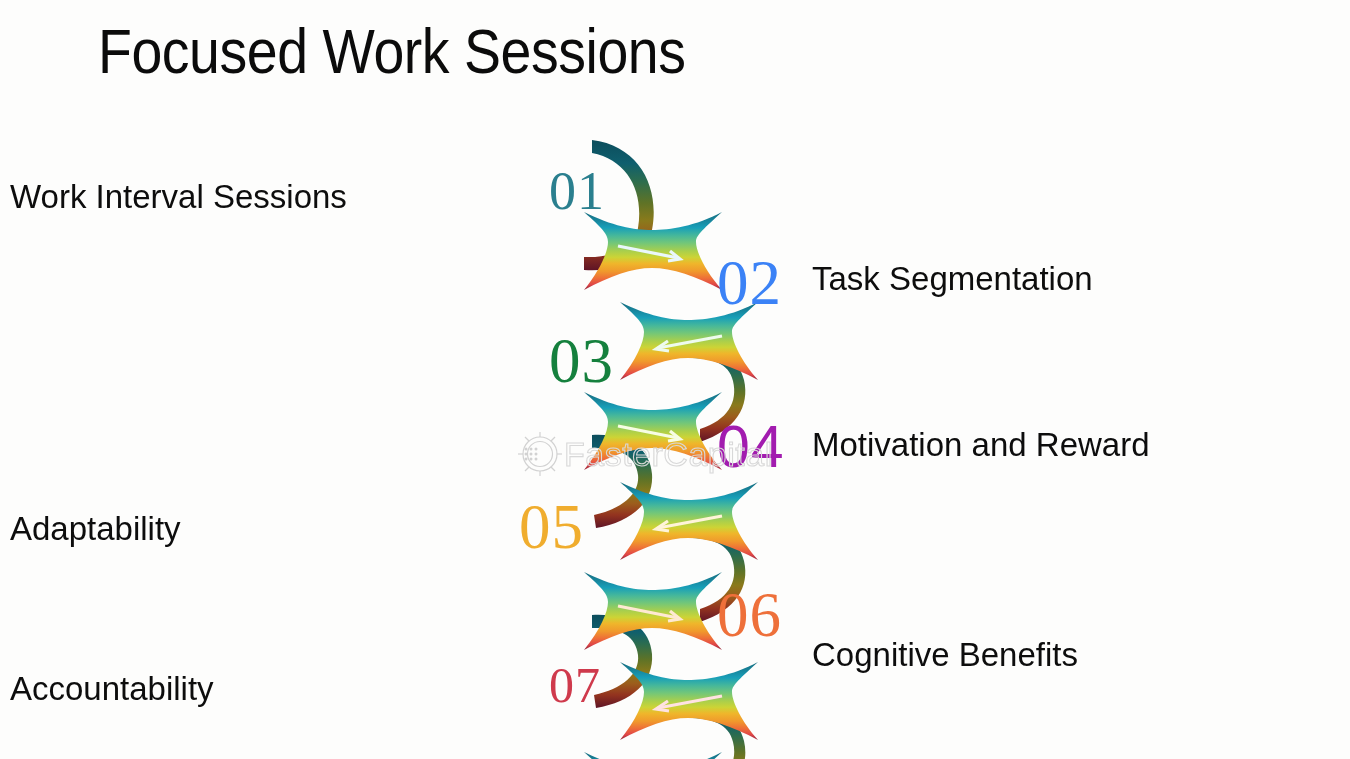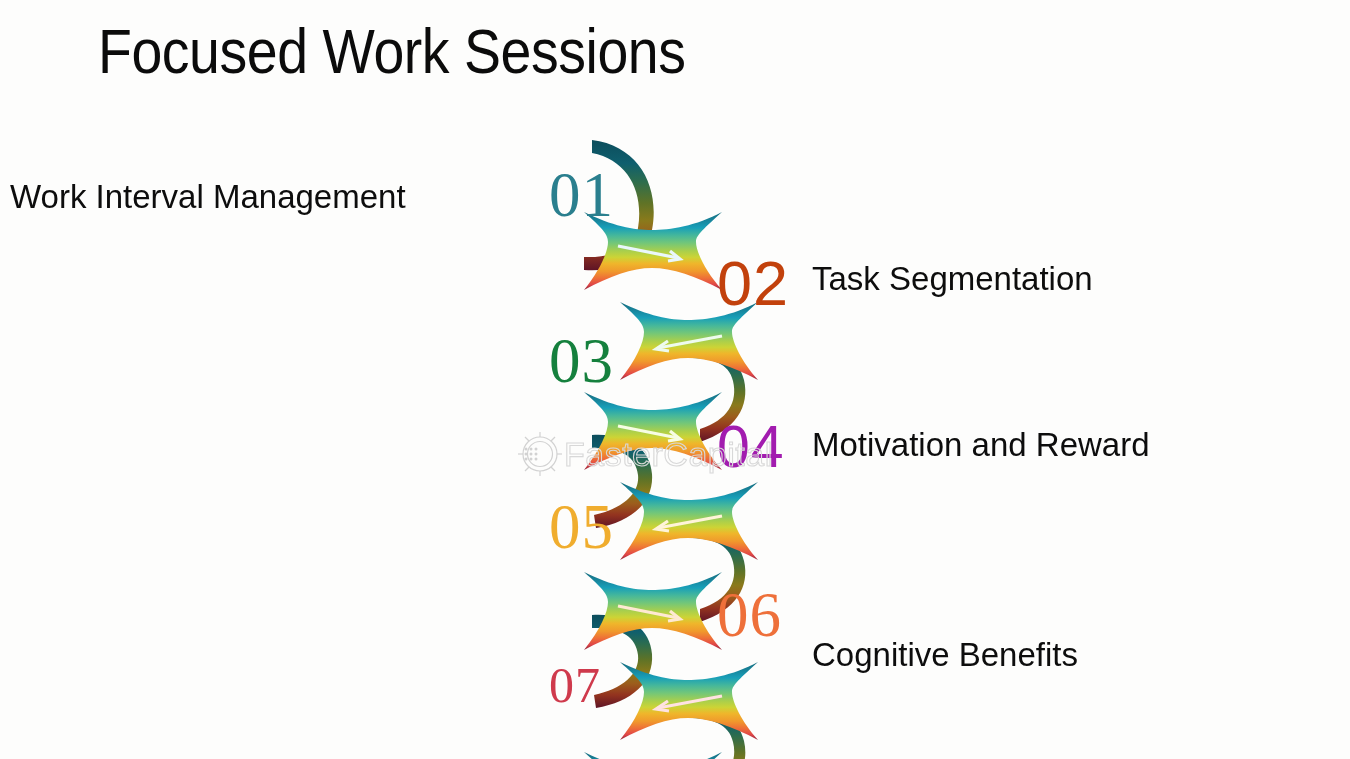--- a/index.html
+++ b/index.html
@@ -55,21 +55,23 @@
     pointer-events:none;
   }
 </style>
 </head>
 <body>
 
 <div id="stage">
 
   <div id="title">Focused Work Sessions</div>
 
-  <div class="label left" style="left:10px;top:180px;">Work Interval Management</div>
+  <div class="label left" style="left:10px;top:180px;">Work Interval Sessions</div>
+  <div class="label left" style="left:10px;top:512px;">Adaptability</div>
+  <div class="label left" style="left:10px;top:672px;">Accountability</div>
 
   <div class="label right" style="left:812px;top:428px;">Motivation and Reward</div>
   <div class="label right" style="left:812px;top:262px;">Task Segmentation</div>
   <div class="label right" style="left:812px;top:592px;margin-top:46px;">Cognitive Benefits</div>
 
   <svg id="graphic" viewBox="0 0 340 640">
     <defs>
 
       <linearGradient id="gMain" x1="0" y1="0" x2="0" y2="1">
         <stop offset="0.00" stop-color="#176d7f"></stop>
@@ -217,29 +219,29 @@
                C 196 662 206 682 222 700
                C 196 686 172 678 152 678
                C 132 678 110 686 84 700
                C 100 680 108 662 108 652
                C 108 644 102 638 84 622
                C 112 636 134 640 152 640 Z" fill="url(#gMain)"></path>
     </g>
 
   </svg>
 
-  <div style="position:absolute;left:549px;top:164px;font-family:'Liberation Serif',serif;font-size:63px;color:#2a7f8e;line-height:1;letter-spacing:1px;">01</div>
-
-  <div style="position:absolute;left:717px;top:252px;font-family:Liberation Sans, sans-serif;font-size:63px;color:#c2410c;line-height:1;letter-spacing:1px;">02</div>
+  <div style="position:absolute;left:549px;top:164px;font-family:'Liberation Serif',serif;font-size:54px;color:#2a7f8e;line-height:1;letter-spacing:1px;">01</div>
+
+  <div style="position:absolute;left:717px;top:252px;font-family:Liberation Serif, serif;font-size:63px;color:#3b82f6;line-height:1;letter-spacing:1px;">02</div>
 
   <div style="position:absolute;left:549px;top:330px;font-family:'Liberation Serif',serif;font-size:63px;color:#15803d;line-height:1;letter-spacing:1px;">03</div>
 
   <div style="position:absolute;left:717px;top:418px;font-family:Liberation Sans, sans-serif;font-size:59px;color:#a21caf;line-height:1;letter-spacing:1px;">04</div>
 
-  <div style="position:absolute;left:549px;top:496px;font-family:'Liberation Serif',serif;font-size:63px;color:#f0ad2e;line-height:1;letter-spacing:1px;">05</div>
+  <div style="position:absolute;left:519px;top:496px;font-family:'Liberation Serif',serif;font-size:63px;color:#f0ad2e;line-height:1;letter-spacing:1px;">05</div>
 
   <div style="position:absolute;left:717px;top:584px;font-family:'Liberation Serif',serif;font-size:63px;color:#ee703a;line-height:1;letter-spacing:1px;">06</div>
 
   <div style="position:absolute;left:549px;top:660px;font-family:'Liberation Serif',serif;font-size:50px;color:#cf3a4c;line-height:1;letter-spacing:1px;">07</div>
 
   <svg id="watermark" viewBox="0 0 300 60">
     <g stroke="#d2d2d2" fill="none" stroke-width="1.2">
       <circle cx="28" cy="30" r="17"></circle>
       <circle cx="28" cy="30" r="12.5"></circle>
       <g>

